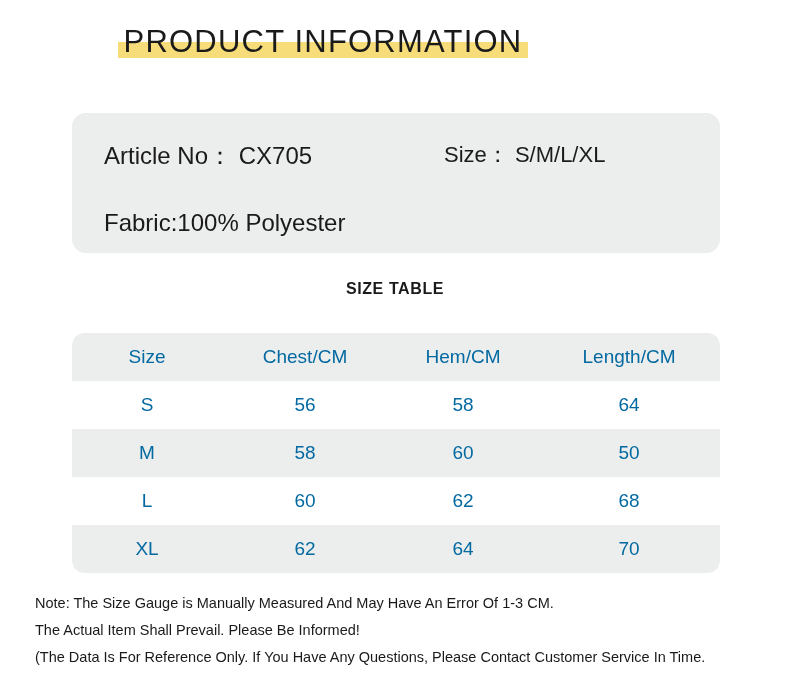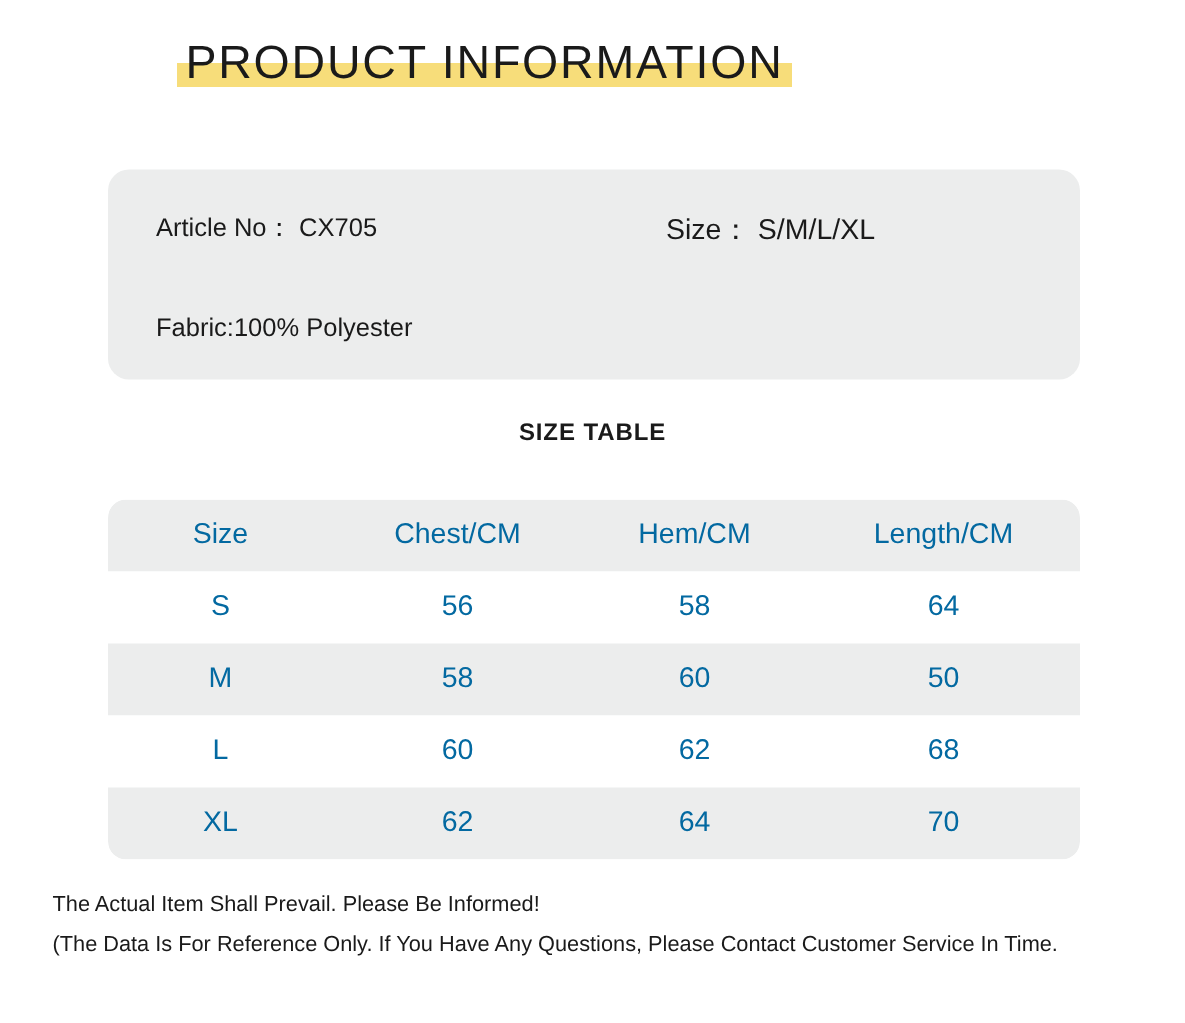--- a/index.html
+++ b/index.html
@@ -59,31 +59,31 @@
     left: 72px;
     width: 648px;
     height: 140px;
     background: #eceded;
     border-radius: 14px;
     box-sizing: border-box;
   }
   .info-row {
     position: absolute;
     left: 32px;
-    font-size: 17px;
+    font-size: 24px;
     color: #1a1a1a;
     white-space: nowrap;
   }
   .info-row-1 { top: 27px; }
   .info-row-2 { top: 96px; }
   .info-size {
     position: absolute;
     left: 372px;
     top: 27px;
-    font-size: 19px;
+    font-size: 22px;
     color: #1a1a1a;
     white-space: nowrap;
   }
 
   
   .table-heading {
     position: absolute;
     top: 280px;
     left: 0;
     width: 790px;
@@ -213,17 +213,18 @@
           <td>XL</td>
           <td>62</td>
           <td>64</td>
           <td>70</td>
         </tr>
       </tbody>
     </table>
   </div>
 
   <div class="notes">
+    <div class="note-line">Note: The Size Gauge is Manually Measured And May Have An Error Of 1-3 CM.</div>
     <div class="note-line">The Actual Item Shall Prevail. Please Be Informed!</div>
     <div class="note-line">(The Data Is For Reference Only. If You Have Any Questions, Please Contact Customer Service In Time.</div>
   </div>
 
 </div>
 
 </body></html>

